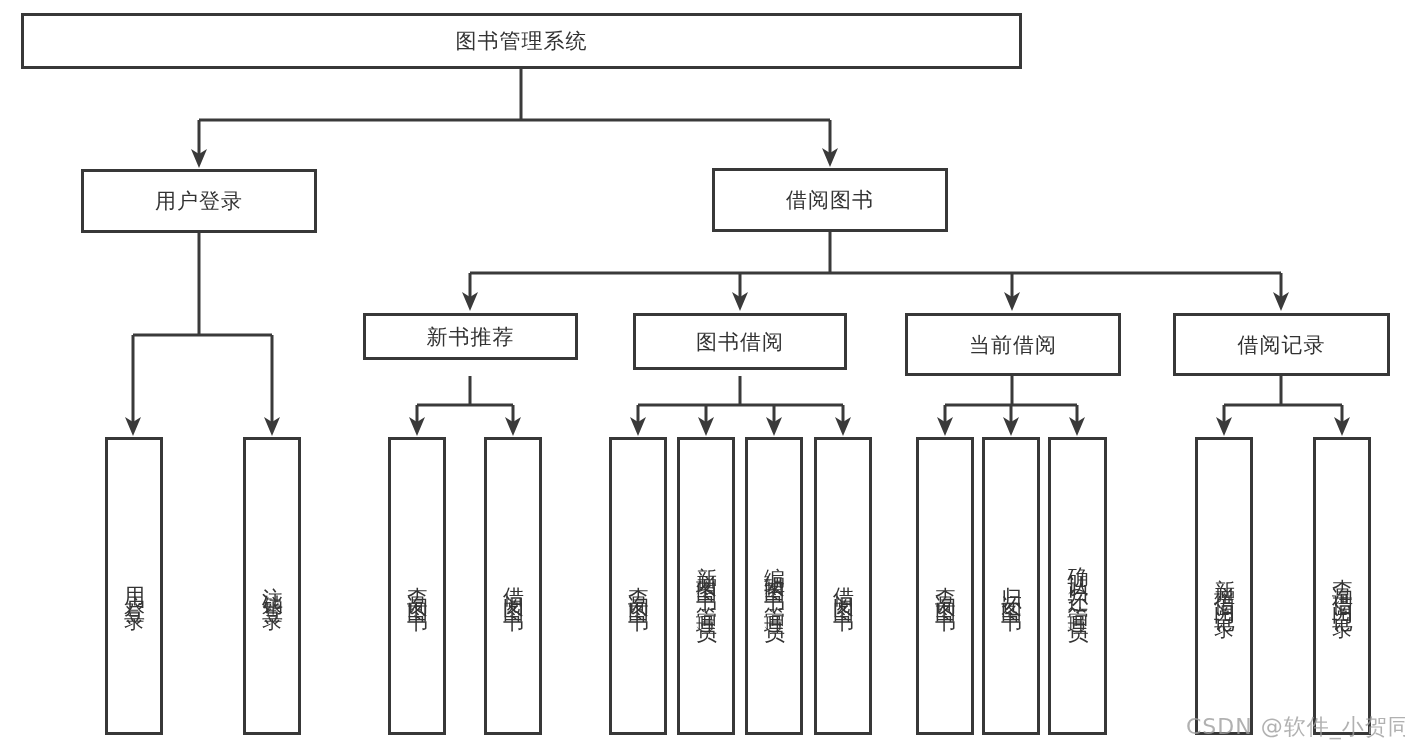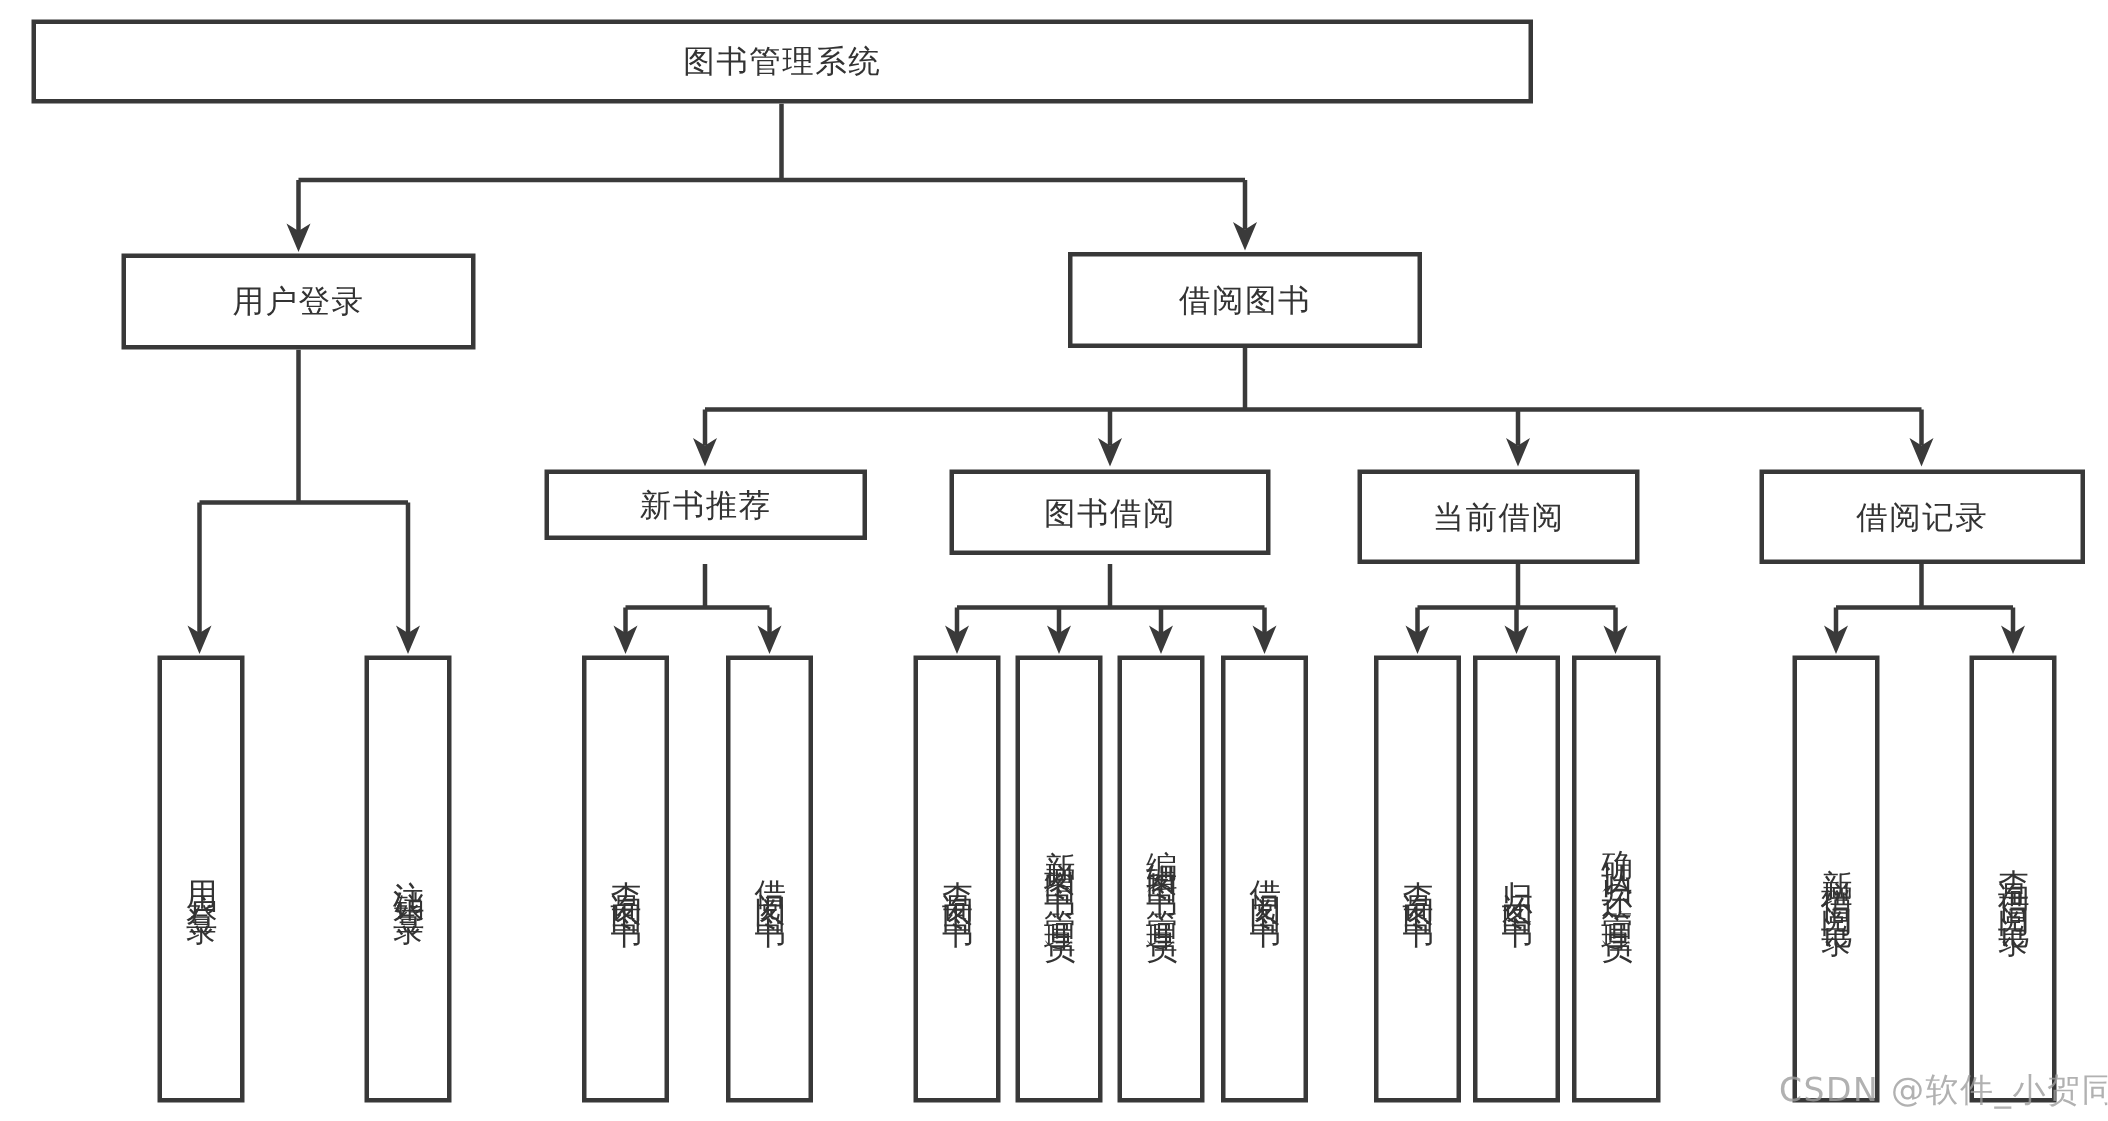--- a/index.html
+++ b/index.html
@@ -107,21 +107,21 @@
   <div class="node" style="left:712px;top:168px;width:236px;height:64px">
     <span>借阅图书</span>
   </div>
 
   <div class="node" style="left:363px;top:313px;width:215px;height:47px">
     <span>新书推荐</span>
   </div>
   <div class="node" style="left:633px;top:313px;width:214px;height:57px">
     <span>图书借阅</span>
   </div>
-  <div class="node" style="left:905px;top:313px;width:188px;height:63px">
+  <div class="node" style="left:905px;top:313px;width:216px;height:63px">
     <span>当前借阅</span>
   </div>
   <div class="node" style="left:1173px;top:313px;width:217px;height:63px">
     <span>借阅记录</span>
   </div>
 
   <div class="node leaf" style="left:105px;top:437px;width:58px;height:298px">
     <span>用户登录</span>
   </div>
   <div class="node leaf" style="left:243px;top:437px;width:58px;height:298px">

